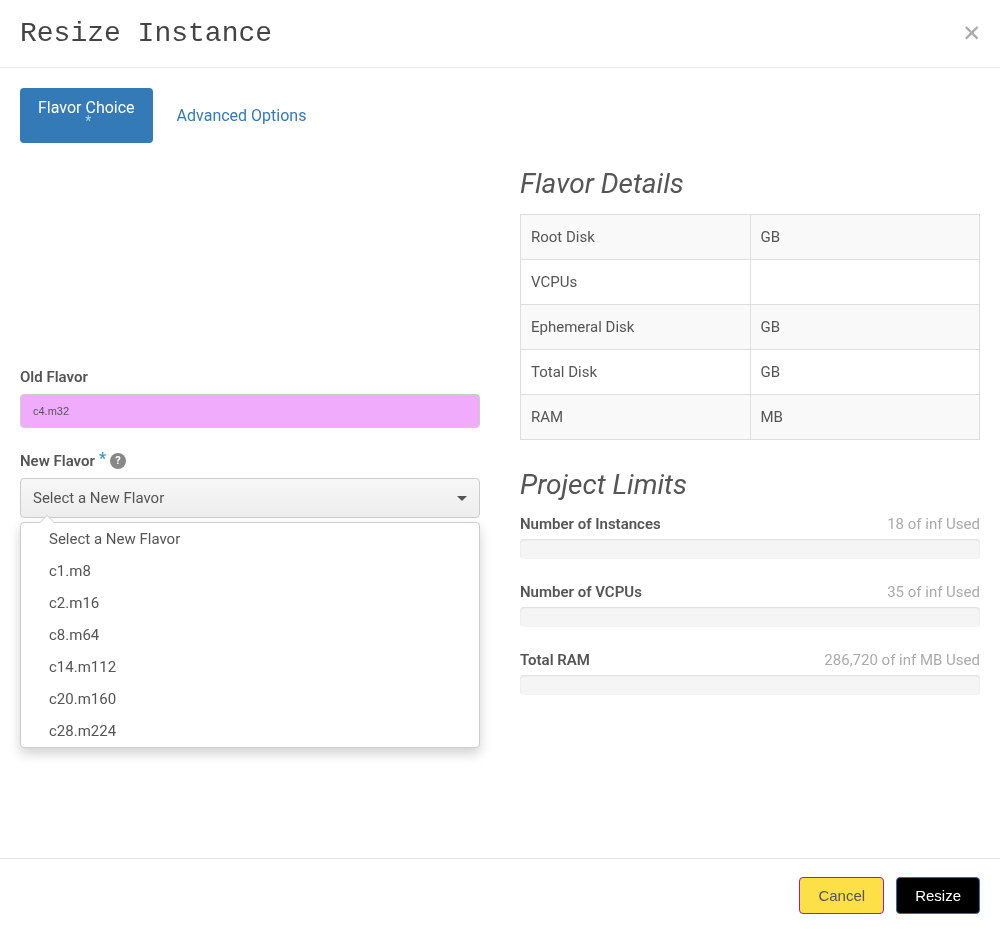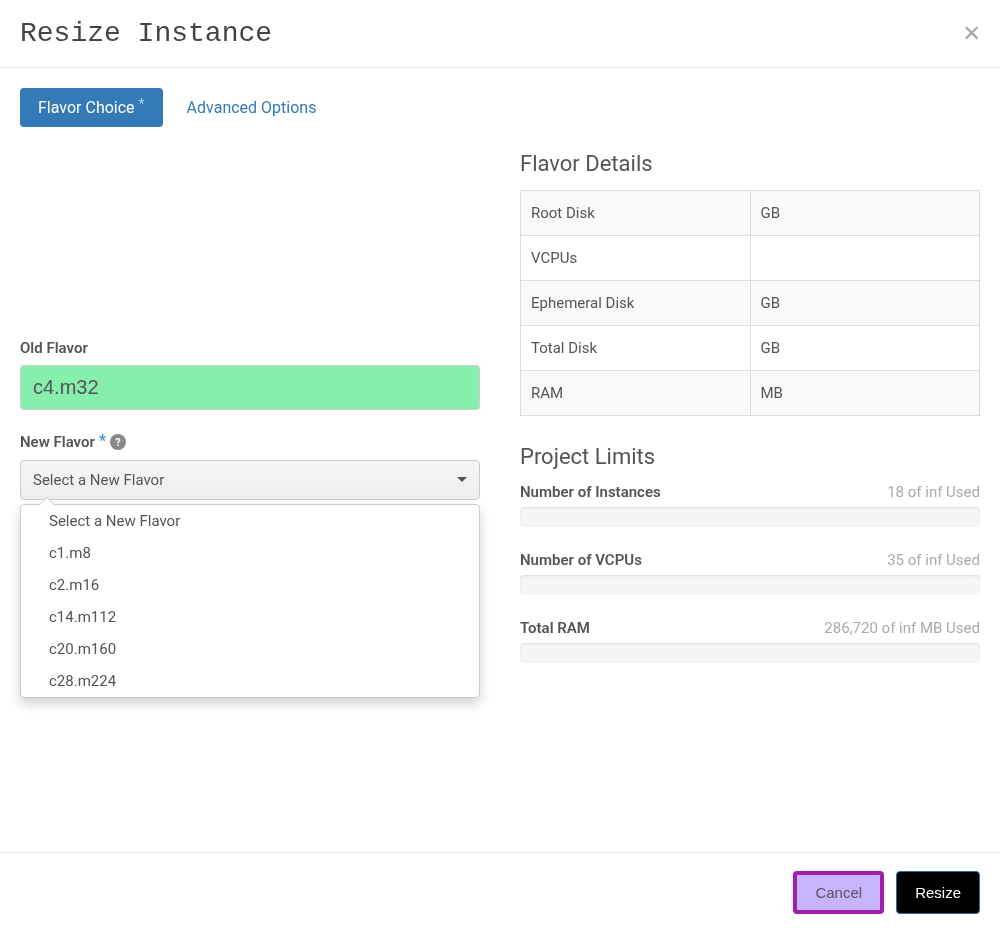--- a/index.html
+++ b/index.html
@@ -46,20 +46,21 @@
     }
     .tab-active {
       background: #337ab7;
       color: #fff;
       padding: 10px 18px;
       border-radius: 4px;
       font-size: 16px;
       cursor: pointer;
       display: inline-flex;
       align-items: center;
+      flex-direction: column;
     }
     .tab-active .asterisk {
       color: #a8d3f5;
       font-size: 14px;
       margin-left: 4px;
       position: relative;
       top: -4px;
     }
     .tab-inactive {
       color: #337ab7;
@@ -101,24 +102,24 @@
       color: #fff;
       border-radius: 50%;
       font-size: 11px;
       align-items: center;
       justify-content: center;
       font-weight: bold;
     }
     .input-readonly {
       width: 100%;
       padding: 10px 12px;
-      background: #86efac;
+      background: #f0abfc;
       border: 1px solid #ccc;
       border-radius: 4px;
-      font-size: 20px;
+      font-size: 11px;
       color: #555;
       margin-bottom: 23px;
     }
     .dropdown-wrap {
       position: relative;
     }
     .dropdown-toggle {
       width: 100%;
       padding: 10px 12px;
       background: linear-gradient(#f7f7f7, #ededed);
@@ -172,24 +173,25 @@
       border-right: 7px solid transparent;
       border-bottom: 7px solid #fff;
     }
     .dropdown-item {
       padding: 7px 28px;
       font-size: 15px;
       color: #555;
       cursor: pointer;
     }
     .section-title {
-      font-size: 22px;
+      font-size: 28px;
       font-weight: 400;
       color: #555;
       margin-bottom: 14px;
+      font-style: italic;
     }
     .details-table {
       width: 100%;
       border-collapse: collapse;
       margin-bottom: 28px;
     }
     .details-table td {
       padding: 13px 10px;
       border: 1px solid #ddd;
       font-size: 15px;
@@ -237,22 +239,22 @@
       justify-content: flex-end;
       gap: 12px;
     }
     .btn {
       padding: 9px 18px;
       border-radius: 4px;
       font-size: 15px;
       cursor: pointer;
     }
     .btn-default {
-      background: #c4b5fd;
-      border: 4px solid #a21caf;
+      background: #fde047;
+      border: 1px solid #a21caf;
       color: #555;
     }
     .btn-primary {
       background: #000000;
       border: 1px solid #2e6da4;
       color: #fff;
     }
   </style>
 </head>
 <body>
@@ -288,20 +290,21 @@
 
       <div class="dropdown-wrap">
         <div class="dropdown-toggle">
           <span>Select a New Flavor</span>
           <span class="caret-down"></span>
         </div>
         <div class="dropdown-menu">
           <div class="dropdown-item">Select a New Flavor</div>
           <div class="dropdown-item">c1.m8</div>
           <div class="dropdown-item">c2.m16</div>
+          <div class="dropdown-item">c8.m64</div>
           <div class="dropdown-item">c14.m112</div>
           <div class="dropdown-item">c20.m160</div>
           <div class="dropdown-item">c28.m224</div>
         </div>
       </div>
 
     </div>
 
     <div class="right-col">
 

